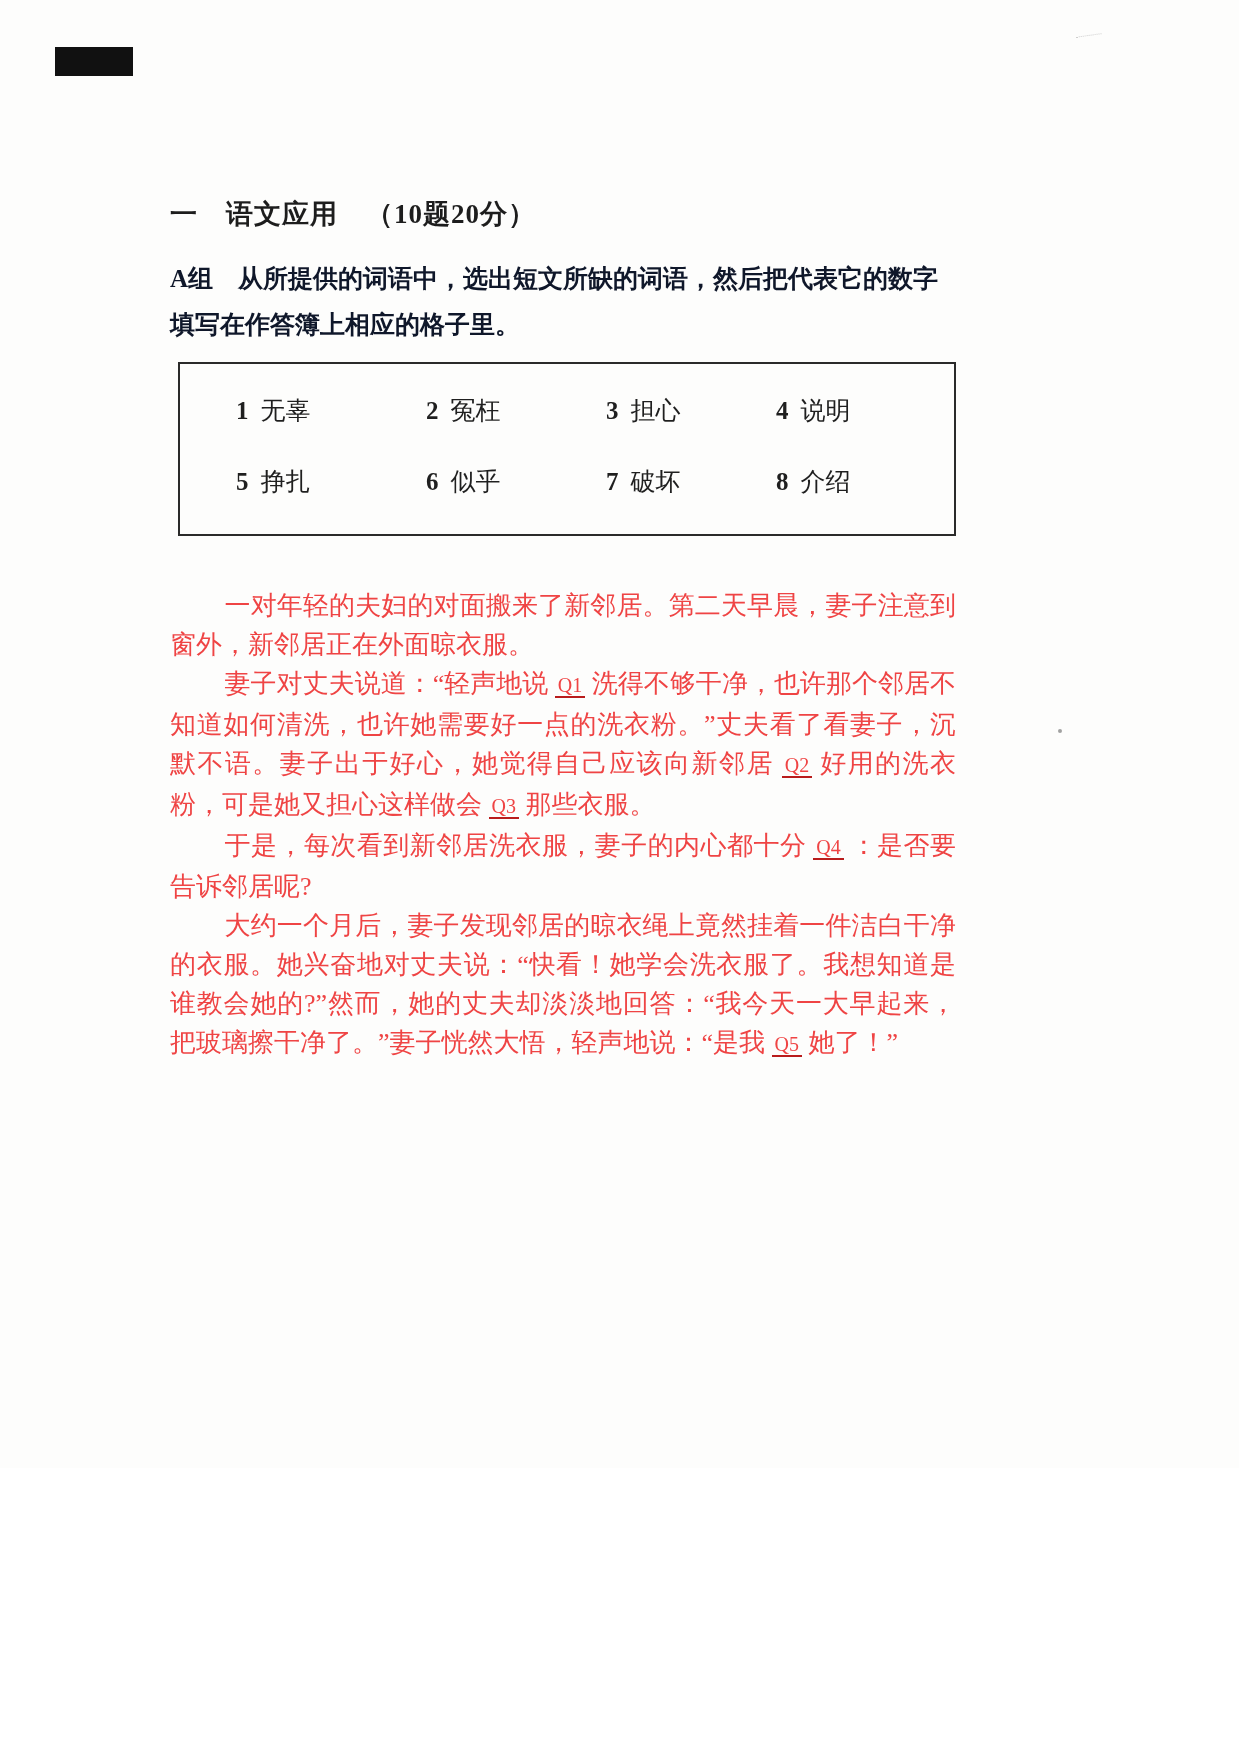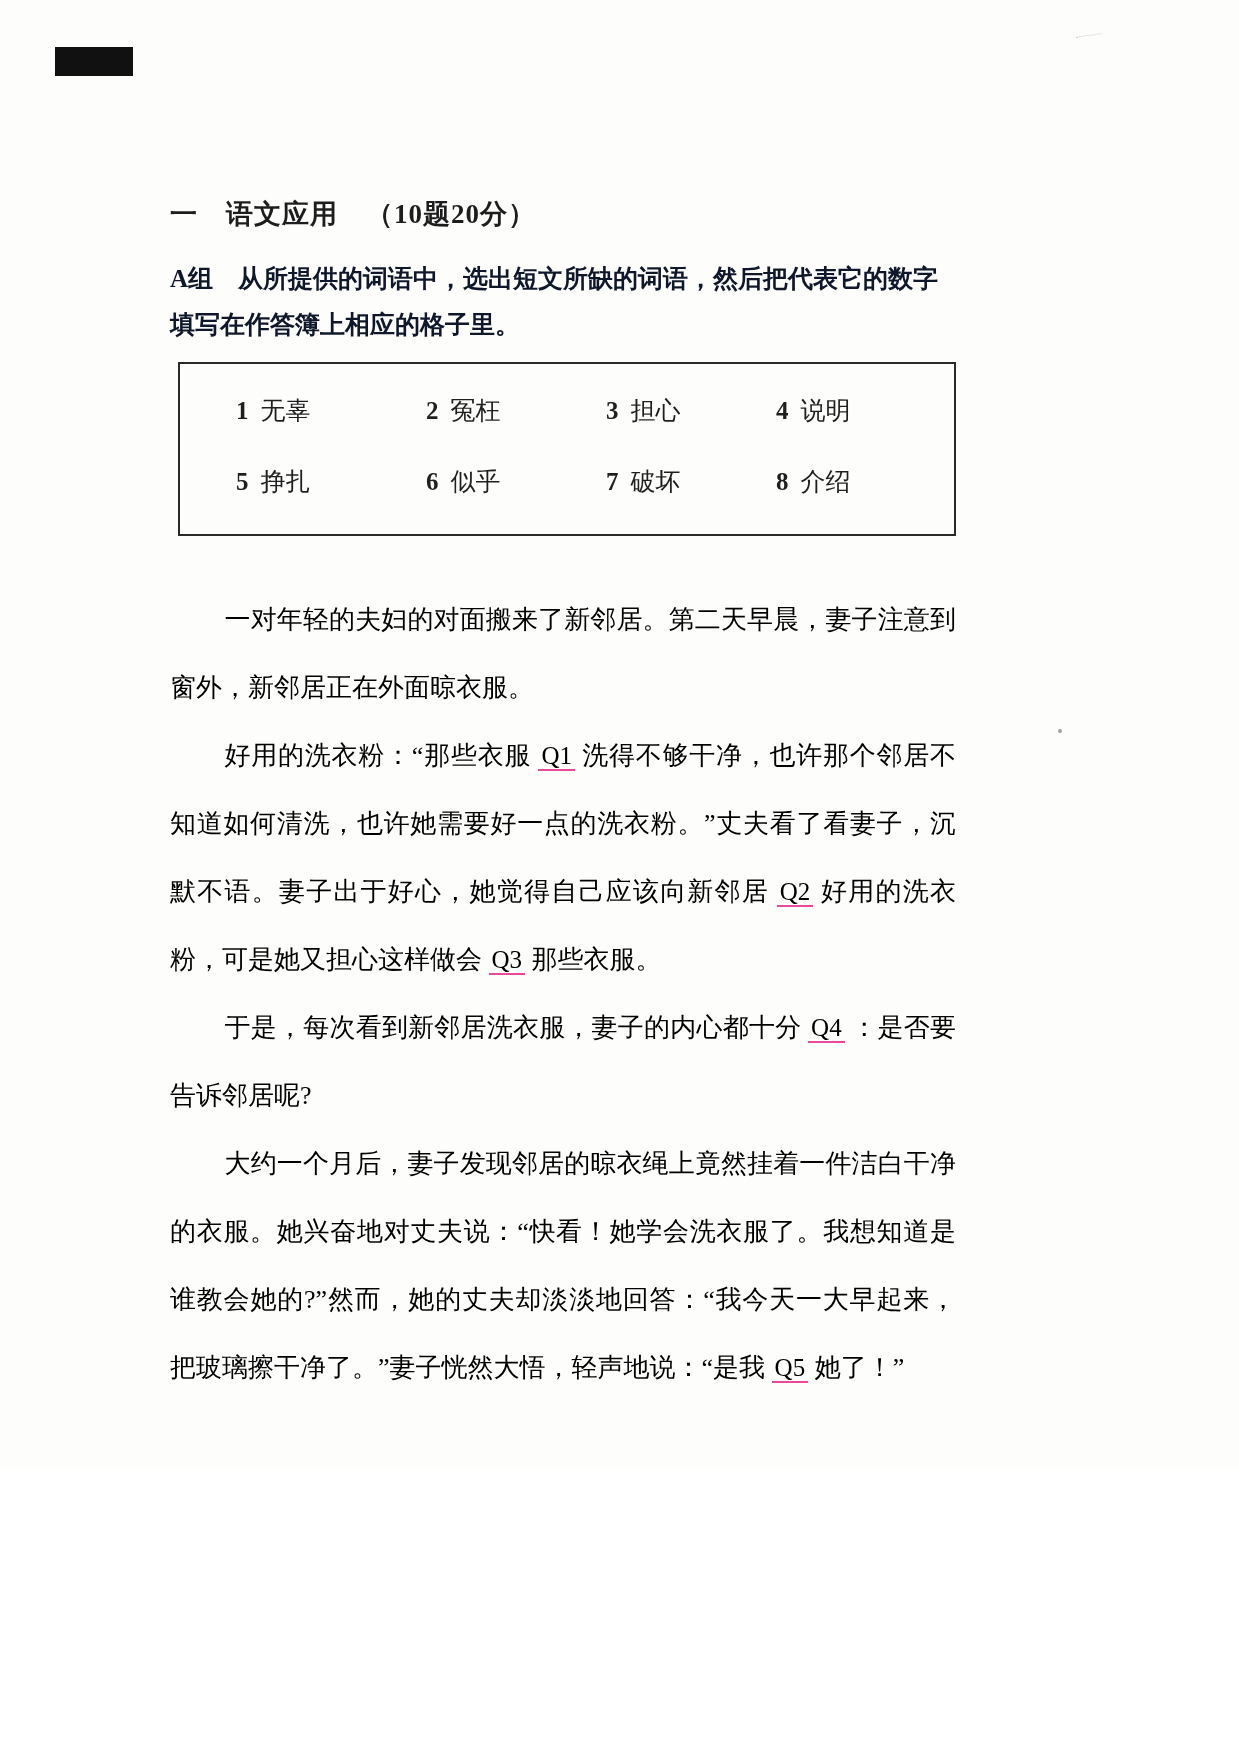--- a/index.html
+++ b/index.html
@@ -78,29 +78,29 @@
     white-space: nowrap;
     color: #1f1f1f;
   }
   .wb-num {
     font-weight: bold;
     margin-right: 12px;
   }
   .passage {
     margin-top: 50px;
     font-size: 26px;
-    line-height: 68px;
-    color: #000000;
+    line-height: 39px;
+    color: #ef4444;
     text-align: justify;
   }
   .para { text-indent: 2.1em; }
   .blank {
-    border-bottom: 2px solid #ec4899;
+    border-bottom: 2px solid #b91c1c;
     padding: 0 3px;
-    font-size: 25px;
+    font-size: 20px;
   }
   .page-number {
     position: absolute;
     left: 0;
     right: 0;
     top: 1488px;
     text-align: center;
     font-size: 20px;
     color: #2a2a2a;
   }
@@ -153,21 +153,21 @@
       <div class="wb-item">
         <span class="wb-num">8</span><span class="wb-word">介绍</span>
       </div>
     </div>
 
     <div class="passage">
       <p class="para">
         <span>一对年轻的夫妇的对面搬来了新邻居。第二天早晨，妻子注意到窗外，新邻居正在外面晾衣服。</span>
       </p>
       <p class="para">
-        <span>好用的洗衣粉：“那些衣服 </span><span class="blank">Q1</span><span> 洗得不够干净，也许那个邻居不知道如何清洗，也许她需要好一点的洗衣粉。”丈夫看了看妻子，沉默不语。妻子出于好心，她觉得自己应该向新邻居 </span><span class="blank">Q2</span><span> 好用的洗衣粉，可是她又担心这样做会 </span><span class="blank">Q3</span><span> 那些衣服。</span>
+        <span>妻子对丈夫说道：“轻声地说 </span><span class="blank">Q1</span><span> 洗得不够干净，也许那个邻居不知道如何清洗，也许她需要好一点的洗衣粉。”丈夫看了看妻子，沉默不语。妻子出于好心，她觉得自己应该向新邻居 </span><span class="blank">Q2</span><span> 好用的洗衣粉，可是她又担心这样做会 </span><span class="blank">Q3</span><span> 那些衣服。</span>
       </p>
       <p class="para">
         <span>于是，每次看到新邻居洗衣服，妻子的内心都十分 </span><span class="blank">Q4</span><span> ：是否要告诉邻居呢?</span>
       </p>
       <p class="para">
         <span>大约一个月后，妻子发现邻居的晾衣绳上竟然挂着一件洁白干净的衣服。她兴奋地对丈夫说：“快看！她学会洗衣服了。我想知道是谁教会她的?”然而，她的丈夫却淡淡地回答：“我今天一大早起来，把玻璃擦干净了。”妻子恍然大悟，轻声地说：“是我 </span><span class="blank">Q5</span><span> 她了！”</span>
       </p>
     </div>
 
   </div>

